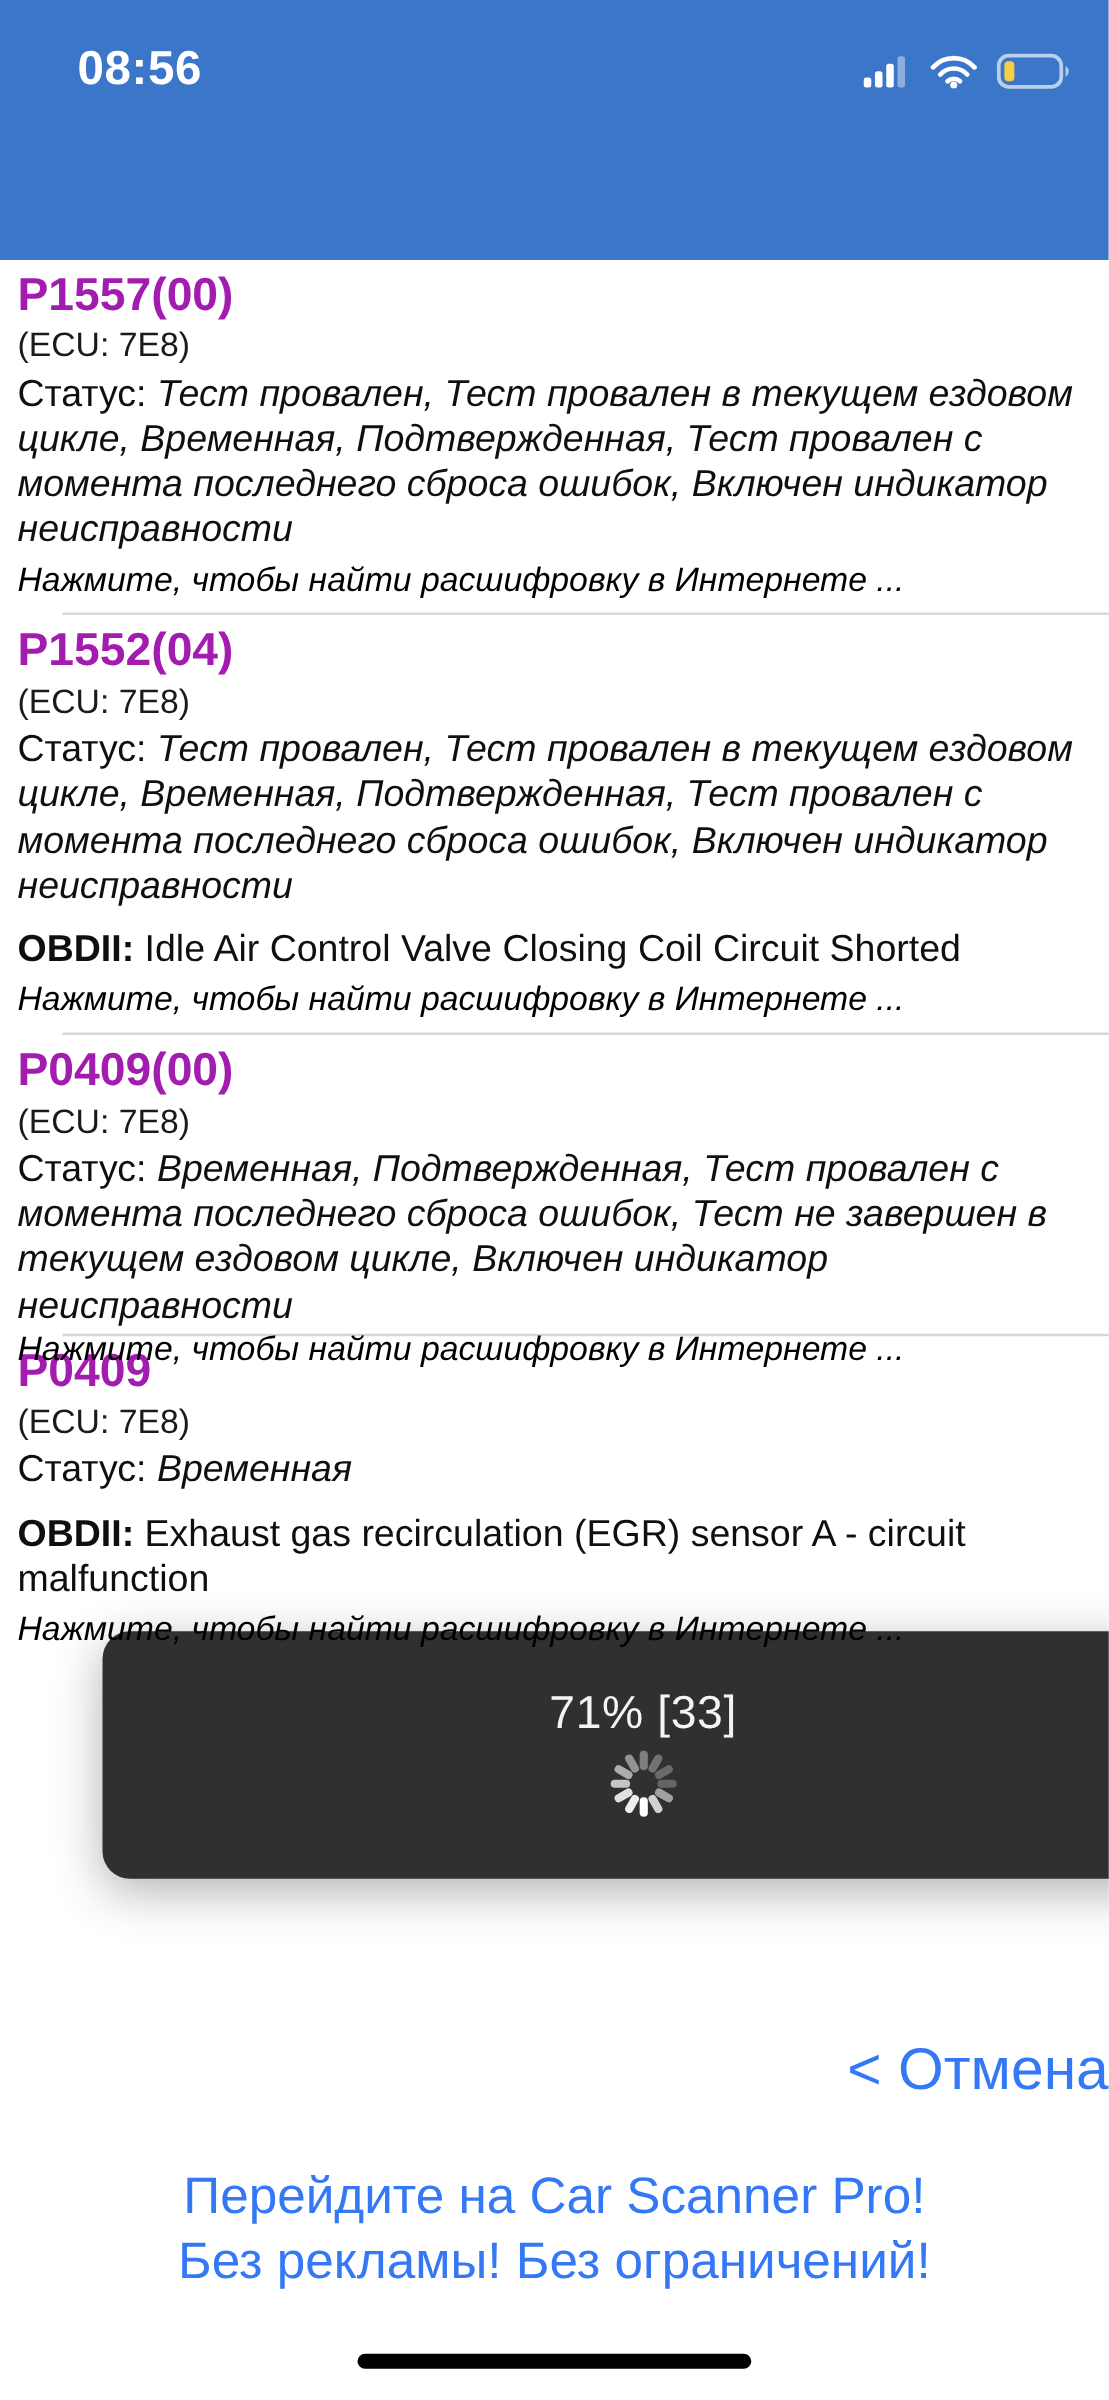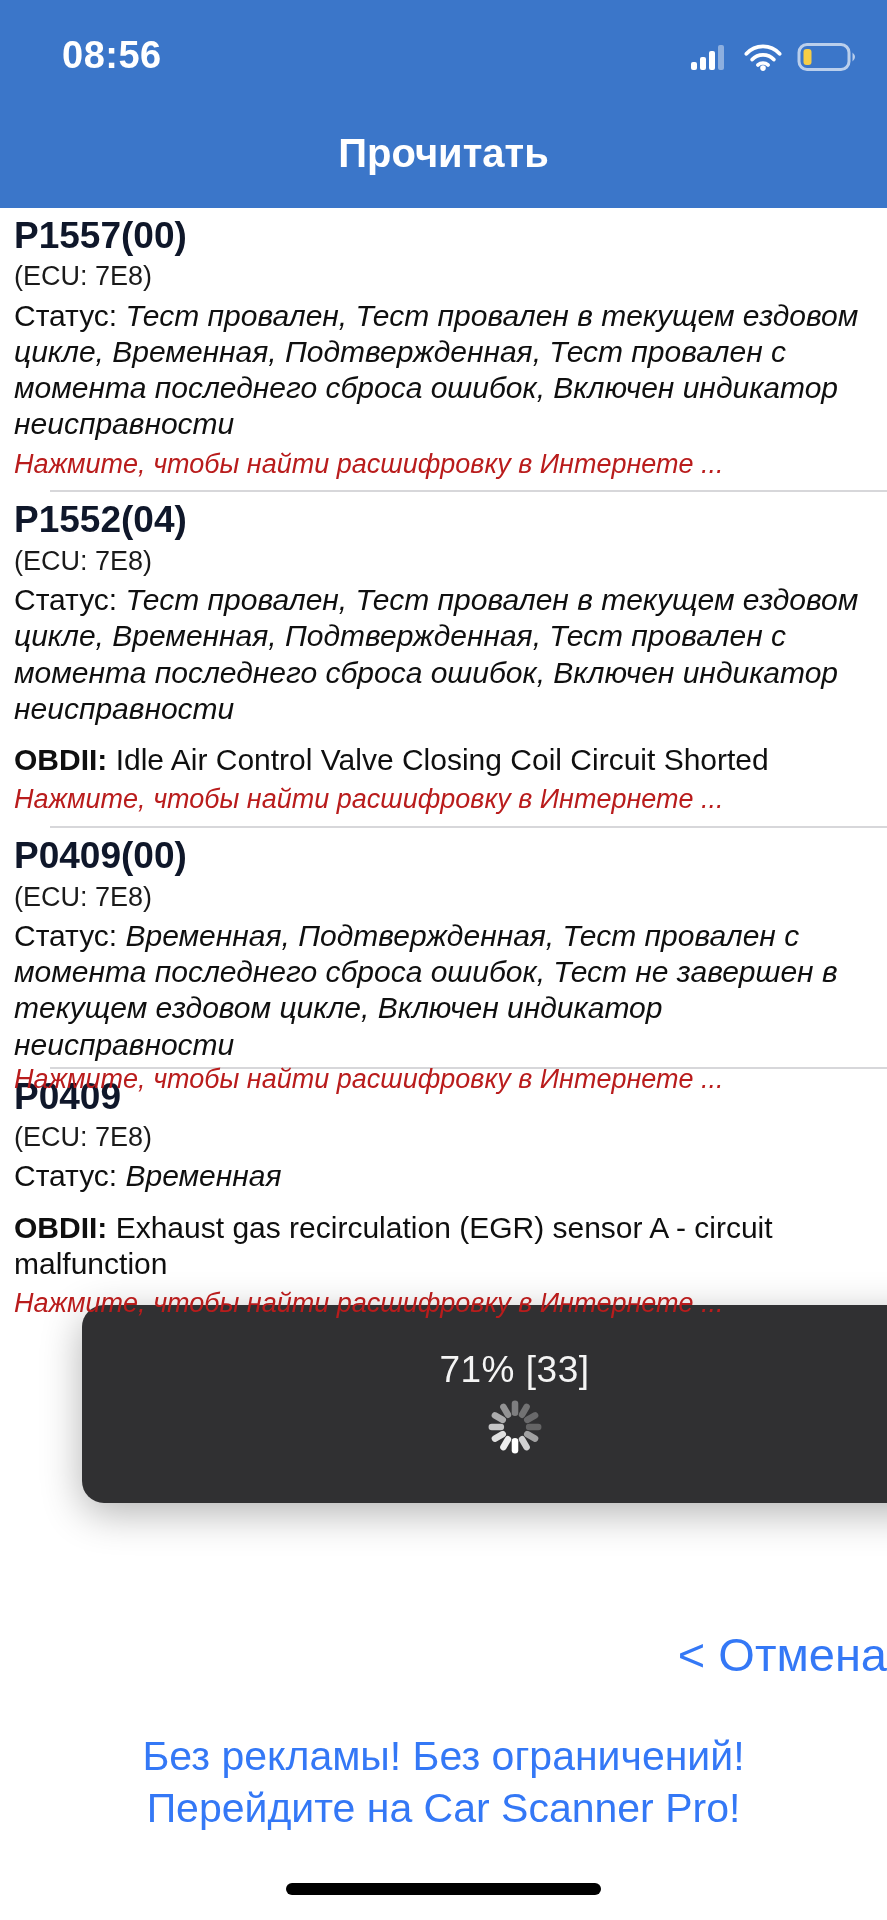--- a/index.html
+++ b/index.html
@@ -42,21 +42,21 @@
     font-weight:700;
   }
 
   
   .dtc-list { background:#fff; }
   .dtc-item { padding:7px 20px 9px 14px; }
   .dtc-code {
     font-size:37px;
     font-weight:700;
     line-height:1.12;
-    color:#0f172a;
+    color:#a21caf;
   }
   .dtc-ecu {
     font-size:27px;
     line-height:1.3;
     margin-top:3px;
     color:#1a1a1a;
   }
   .dtc-status {
     font-size:30px;
     line-height:1.21;
@@ -69,21 +69,21 @@
     line-height:1.21;
     margin-top:15px;
     color:#0f0f0f;
   }
   .dtc-obdii strong { font-weight:700; }
   .dtc-hint {
     font-size:27px;
     font-style:italic;
     line-height:1.25;
     margin-top:5px;
-    color:#b91c1c;
+    color:#000000;
     position:relative;   
     z-index:2;
   }
   .divider {
     height:2px;
     background:#D7D7DA;
     margin-left:50px;
   }
   
   .dtc-item.overflowing { padding-bottom:0; }
@@ -164,21 +164,20 @@
       </svg>
     </span>
     <span>
       <svg width="62" height="30" viewBox="0 0 62 30">
         <rect x="2" y="2.5" width="50" height="25" rx="8" fill="none" stroke="rgba(255,255,255,0.65)" stroke-width="3"></rect>
         <path d="M55.5 10.5 q 5 4.5 0 9 z" fill="rgba(255,255,255,0.65)"></path>
         <rect x="6.5" y="7" width="8" height="16" rx="3" fill="#F7CE46"></rect>
       </svg>
     </span>
   </div>
-  <div class="nav-title">Прочитать</div>
 </header>
 
 <main class="dtc-list">
 
   <article class="dtc-item">
     <h2 class="dtc-code">P1557(00)</h2>
     <div class="dtc-ecu">(ECU: 7E8)</div>
     <p class="dtc-status"><span>Статус: </span><em>Тест провален, Тест провален в текущем ездовом цикле, Временная, Подтвержденная, Тест провален с момента последнего сброса ошибок, Включен индикатор неисправности</em></p>
     <p class="dtc-hint">Нажмите, чтобы найти расшифровку в Интернете ...</p>
   </article>
@@ -227,17 +226,17 @@
       <rect x="-2.1" y="-17" width="4.2" height="10" rx="2.1" opacity="0.72" transform="rotate(270)"></rect>
       <rect x="-2.1" y="-17" width="4.2" height="10" rx="2.1" opacity="0.60" transform="rotate(300)"></rect>
       <rect x="-2.1" y="-17" width="4.2" height="10" rx="2.1" opacity="0.48" transform="rotate(330)"></rect>
     </g>
   </svg>
 </div>
 
 <div class="cancel-link">&lt; Отмена</div>
 
 <div class="promo-link">
+  <div>Перейдите на Car Scanner Pro!</div>
   <div>Без рекламы! Без ограничений!</div>
-  <div>Перейдите на Car Scanner Pro!</div>
 </div>
 
 <div class="home-indicator"></div>
 
 </body></html>

